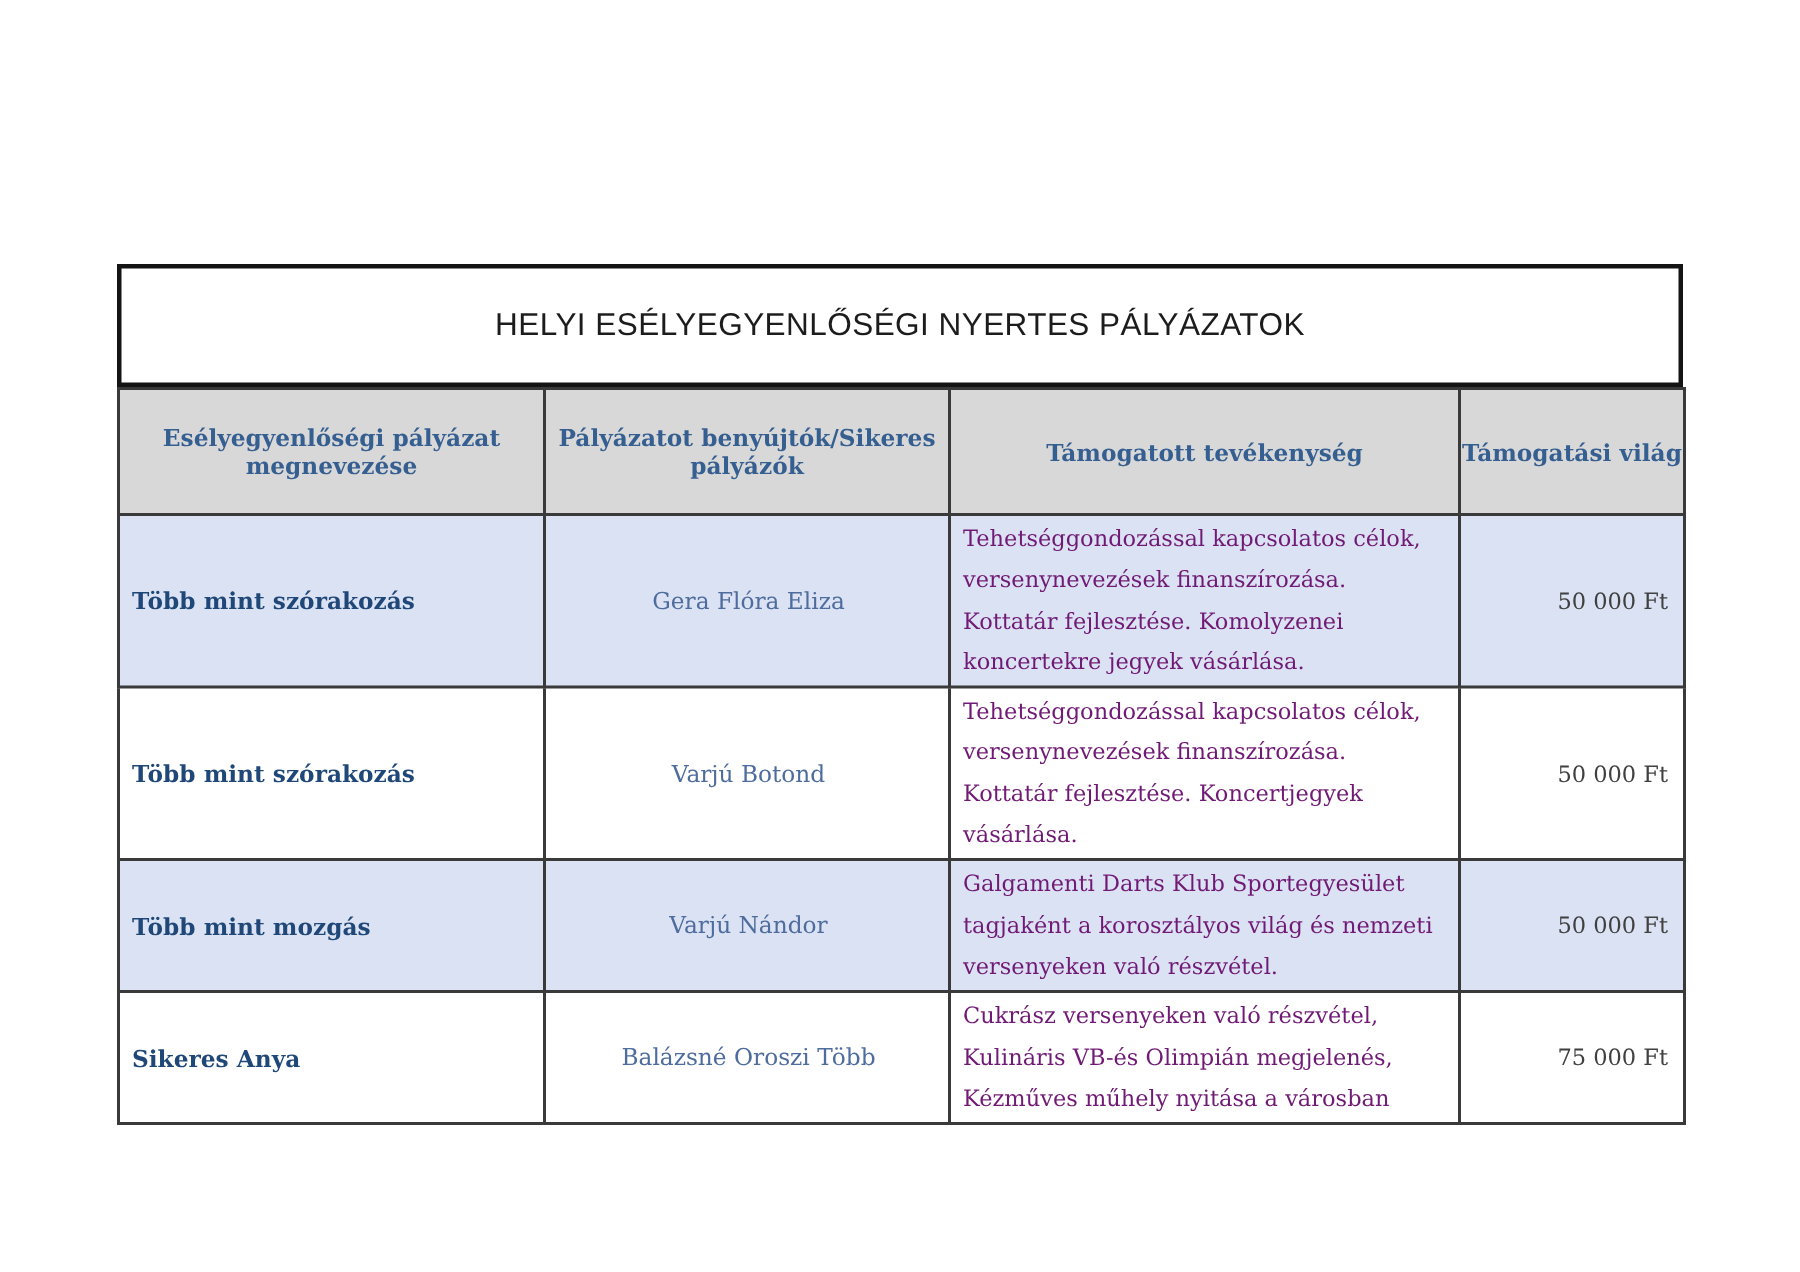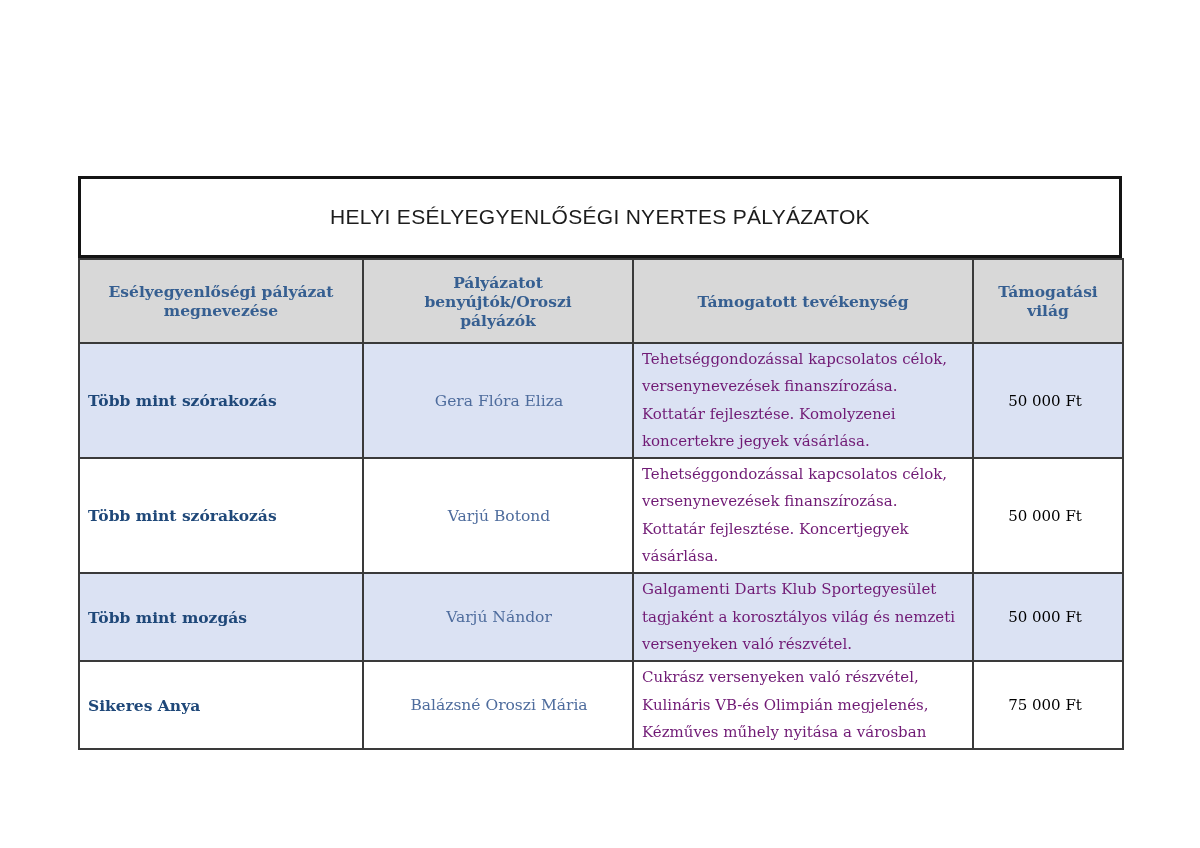--- a/index.html
+++ b/index.html
@@ -51,21 +51,21 @@
     vertical-align: middle;
     overflow: hidden;
   }
   thead th {
     height: 84px;
     background: #d8d8d8;
     color: #365f91;
     font-weight: bold;
     font-size: 15.5px;
     text-align: center;
-    padding: 0 24px;
+    padding: 0 0;
   }
   tbody tr {
     height: 82px;
   }
   tbody tr.alt {
     background: #dbe2f3;
   }
   tbody tr.plain {
     background: #ffffff;
   }
@@ -83,23 +83,23 @@
     text-align: center;
   }
   td.activity {
     color: #701a75;
     font-size: 15px;
     line-height: 1.82;
     padding: 2px 10px 2px 8px;
     text-align: left;
   }
   td.amount {
-    color: #000000;
+    color: #404040;
     font-size: 15px;
-    text-align: center;
+    text-align: right;
     padding: 0 10px 0 4px;
     font-feature-settings: "onum";
   }
 </style>
 </head>
 <body>
 
 <div class="page">
   <div class="table-wrap">
 
@@ -110,21 +110,21 @@
     <table class="grants">
       <colgroup>
         <col style="width:284px">
         <col style="width:270px">
         <col style="width:340px">
         <col style="width:150px">
       </colgroup>
       <thead>
         <tr>
           <th>Esélyegyenlőségi pályázat megnevezése</th>
-          <th>Pályázatot benyújtók/Oroszi pályázók</th>
+          <th>Pályázatot benyújtók/Sikeres pályázók</th>
           <th>Támogatott tevékenység</th>
           <th>Támogatási világ</th>
         </tr>
       </thead>
       <tbody>
         <tr class="alt">
           <td class="program">Több mint szórakozás</td>
           <td class="applicant">Gera Flóra Eliza</td>
           <td class="activity">Tehetséggondozással kapcsolatos célok, versenynevezések finanszírozása. Kottatár fejlesztése. Komolyzenei koncertekre jegyek vásárlása.</td>
           <td class="amount">50 000 Ft</td>
@@ -136,21 +136,21 @@
           <td class="amount">50 000 Ft</td>
         </tr>
         <tr class="alt">
           <td class="program">Több mint mozgás</td>
           <td class="applicant">Varjú Nándor</td>
           <td class="activity">Galgamenti Darts Klub Sportegyesület tagjaként a korosztályos világ és nemzeti versenyeken való részvétel.</td>
           <td class="amount">50 000 Ft</td>
         </tr>
         <tr class="plain">
           <td class="program">Sikeres Anya</td>
-          <td class="applicant">Balázsné Oroszi Mária</td>
+          <td class="applicant">Balázsné Oroszi Több</td>
           <td class="activity">Cukrász versenyeken való részvétel, Kulináris VB-és Olimpián megjelenés, Kézműves műhely nyitása a városban</td>
           <td class="amount">75 000 Ft</td>
         </tr>
       </tbody>
     </table>
 
   </div>
 </div>
 
 </body></html>

